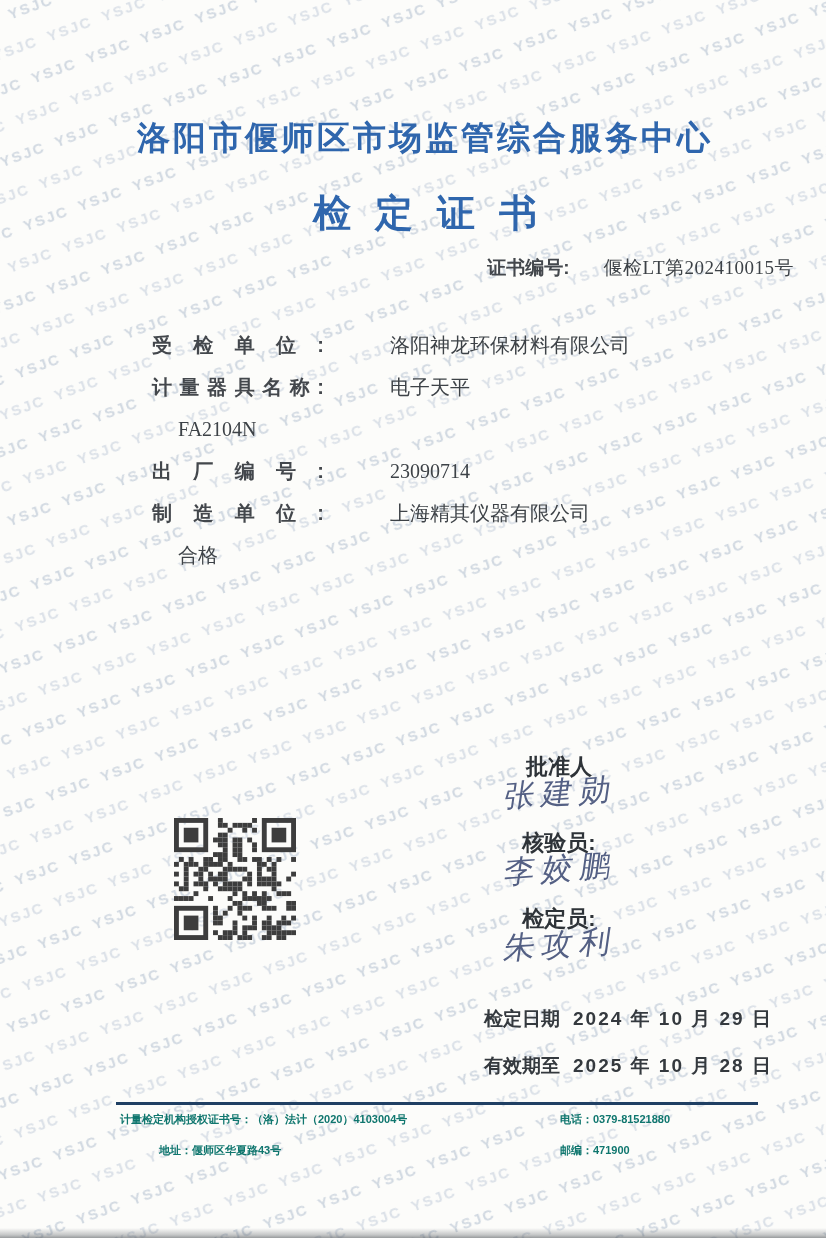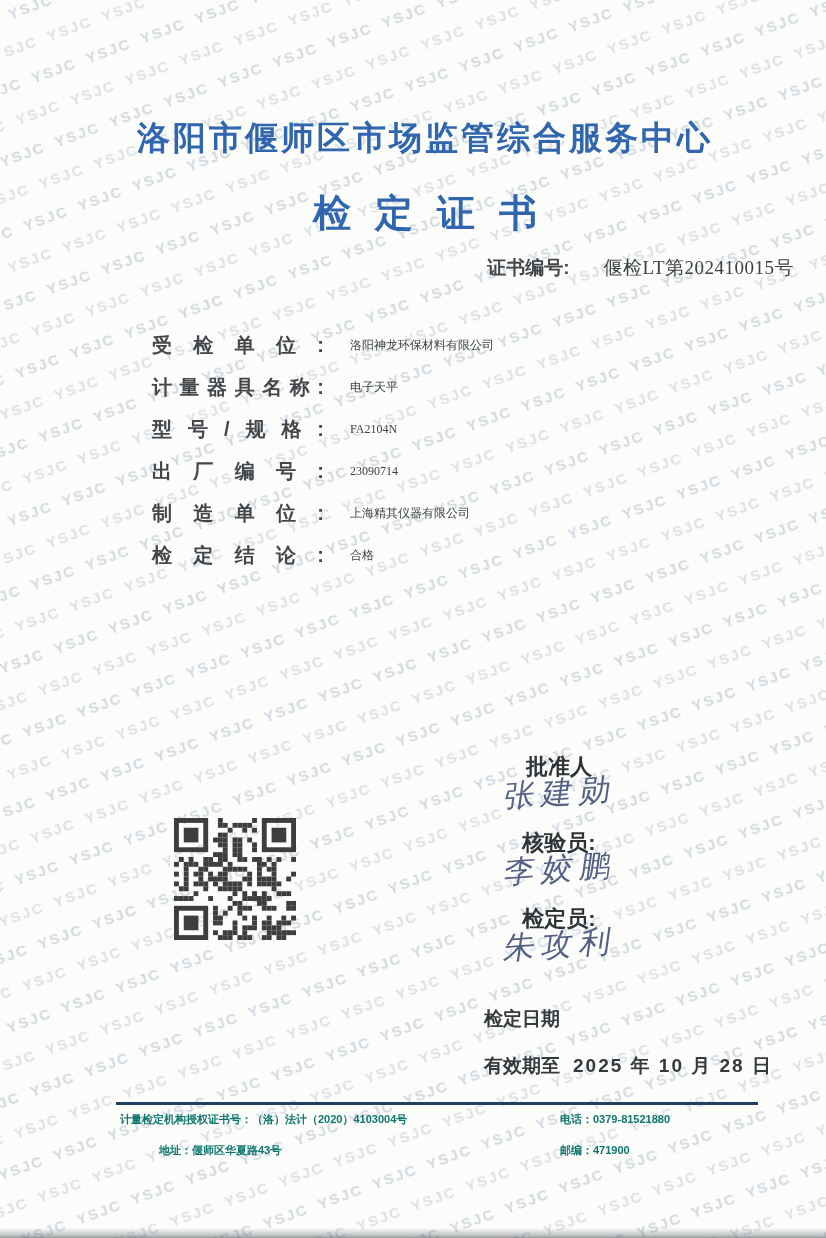--- a/index.html
+++ b/index.html
@@ -34,27 +34,27 @@
   .cert-no-row{
     position:absolute;top:255px;left:0;width:100%;
     display:flex;justify-content:flex-end;align-items:baseline;gap:34px;
     padding-right:44px;box-sizing:border-box;
     font-size:19px;
   }
   .cert-no-label{font-weight:600;color:var(--ink);}
   .cert-no-value{font-family:"Liberation Serif","DejaVu Serif",serif;color:var(--value-ink);letter-spacing:.5px;}
 
   .fields{position:absolute;left:140px;top:331px;}
-  .field-row{display:flex;margin-bottom:14px;}
+  .field-row{display:flex;margin-bottom:14px;gap:40px;}
   .field-label{
     width:172px;flex:0 0 172px;font-size:20px;font-weight:600;line-height:28px;
     color:var(--ink);text-align:justify;text-align-last:justify;white-space:nowrap;
   }
   .field-value{
-    padding-left:26px;font-size:12px;line-height:28px;white-space:nowrap;
+    padding-left:26px;font-size:20px;line-height:28px;white-space:nowrap;
     font-family:"Liberation Serif","DejaVu Serif",serif;color:var(--value-ink);
   }
 
   .qr{position:absolute;left:162px;top:818px;width:122px;height:122px;}
   .qr svg{display:block;width:122px;height:122px;}
   .qr rect{fill:var(--qr-dark);}
   .qr .finder-outer{fill:none;stroke:var(--qr-dark);stroke-width:4.9px;}
 
   .signatures{position:absolute;left:488px;top:752px;}
   .sig-row{display:flex;align-items:center;height:76px;flex-direction:column;}
@@ -113,33 +113,31 @@
     <div class="fields">
       <div class="field-row">
         <span class="field-label">受检单位:</span>
         <span class="field-value">洛阳神龙环保材料有限公司</span>
       </div>
       <div class="field-row">
         <span class="field-label">计量器具名称:</span>
         <span class="field-value">电子天平</span>
       </div>
       <div class="field-row">
-        <span class="field-label">型号/规格:</span>
         <span class="field-value">FA2104N</span>
       </div>
       <div class="field-row">
         <span class="field-label">出厂编号:</span>
         <span class="field-value">23090714</span>
       </div>
       <div class="field-row">
         <span class="field-label">制造单位:</span>
         <span class="field-value">上海精其仪器有限公司</span>
       </div>
       <div class="field-row">
-        <span class="field-label">检定结论:</span>
         <span class="field-value">合格</span>
       </div>
     </div>
 
     <div class="qr">
       <svg viewBox="0 0 122.5 122.5">
         <g id="qr-modules">
             <rect x="44.1" y="0.0" width="4.9" height="4.9"></rect>
             <rect x="78.4" y="0.0" width="4.9" height="4.9"></rect>
             <rect x="44.1" y="4.9" width="4.9" height="4.9"></rect>
@@ -369,20 +367,21 @@
       </div>
       <div class="sig-row">
         <span class="sig-label">检定员:</span>
         <span class="sig-name">朱攻利</span>
       </div>
     </div>
 
     <div class="dates">
       <div class="date-row">
         <span class="date-label">检定日期</span>
+        <span class="date-value">2024 年 10 月 29 日</span>
       </div>
       <div class="date-row">
         <span class="date-label">有效期至</span>
         <span class="date-value">2025 年 10 月 28 日</span>
       </div>
     </div>
 
     <div class="divider"></div>
     <div class="footer-line footer-license">
       <span>计量检定机构授权证书号：</span><span>（洛）法计（2020）4103004号</span>

